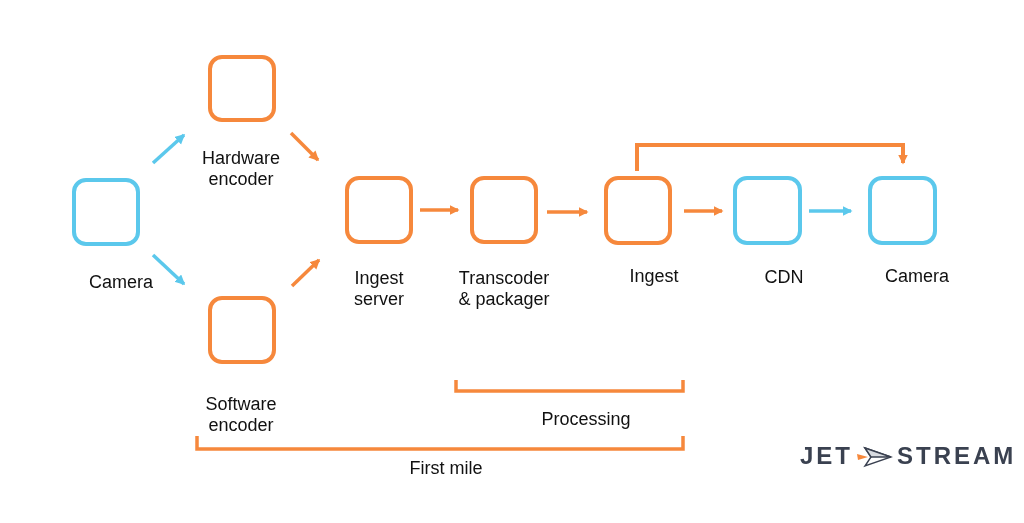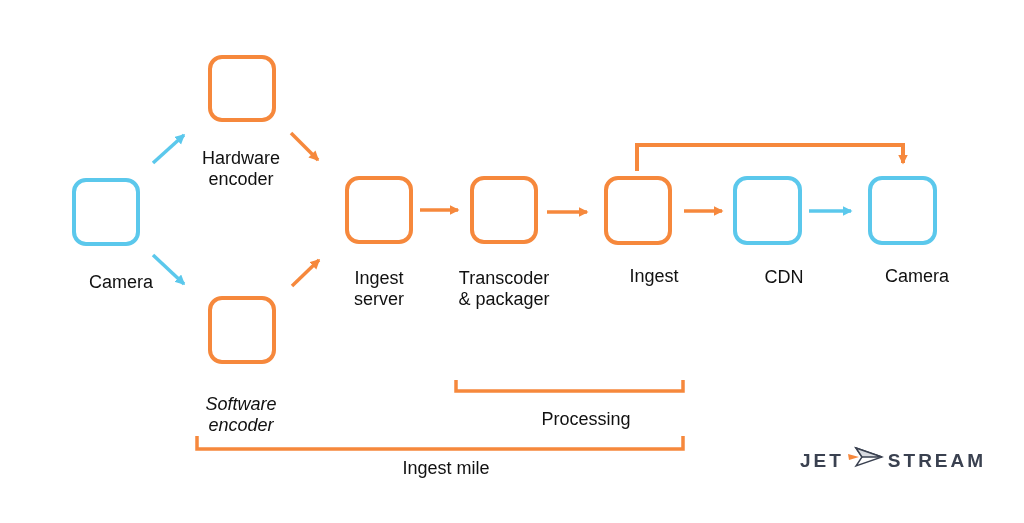--- a/index.html
+++ b/index.html
@@ -26,23 +26,23 @@
     transform:translateX(-50%);
     text-align:center;
     font-size:18px;
     line-height:1.18;
     color:var(--text,#111111);
     white-space:normal;
   }
   .lbl.one{white-space:nowrap;margin-left:16px;}
   .logo{
     position:absolute;
-    display:flex;align-items:flex-end;gap:4px;
+    display:flex;align-items:flex-start;gap:4px;
     font-weight:800;
-    font-size:19px;
+    font-size:24px;
     letter-spacing:3px;
     color:var(--logo,#3A4150);
   }
   .logo .word{line-height:1;}
 </style>
 </head>
 <body style="background: rgb(255, 255, 255);">
 
 <div class="stage">
 
@@ -76,29 +76,29 @@
   <div class="node orange" style="left:208px;top:55px;height:67px;"></div>
   <div class="node orange" style="left:208px;top:296px;"></div>
   <div class="node orange" style="left:345px;top:176px;"></div>
   <div class="node orange" style="left:470px;top:176px;"></div>
   <div class="node orange" style="left:604px;top:176px;height:69px;"></div>
   <div class="node blue" style="left:733px;top:176px;width:69px;height:69px;"></div>
   <div class="node blue" style="left:868px;top:176px;width:69px;height:69px;"></div>
 
   <div class="lbl one" style="left:105px;top:272px;">Camera</div>
   <div class="lbl" style="left:241px;top:148px;width:82px;">Hardware encoder</div>
-  <div class="lbl" style="left:241px;top:394px;width:82px;font-style:italic;">Software encoder</div>
+  <div class="lbl" style="left:241px;top:394px;width:82px;">Software encoder</div>
   <div class="lbl" style="left:504px;top:268px;width:100px;">Transcoder &amp; packager</div>
   <div class="lbl" style="left:379px;top:268px;width:64px;">Ingest server</div>
   <div class="lbl one" style="left:638px;top:266px;">Ingest</div>
   <div class="lbl one" style="left:768px;top:267px;">CDN</div>
   <div class="lbl one" style="left:901px;top:266px;">Camera</div>
 
   <div class="lbl one" style="left:570px;top:409px;">Processing</div>
-  <div class="lbl one" style="left:430px;top:458px;">Ingest mile</div>
+  <div class="lbl one" style="left:430px;top:458px;">First mile</div>
 
   <div class="logo" style="left:800px;top:444px;">
     <span class="word">JET</span>
     <svg width="36" height="26" viewBox="0 0 36 26">
       <polygon points="0,10 11,13 1,16" fill="#F6883C"></polygon>
       <polygon points="8,4 34,13 8,22 14,13" fill="#ffffff" stroke="#3A4150" stroke-width="1.4" stroke-linejoin="miter"></polygon>
       <polygon points="8,4 34,13 14,13" fill="#d8dbe0" stroke="#3A4150" stroke-width="1.4"></polygon>
     </svg>
     <span class="word">STREAM</span>
   </div>

